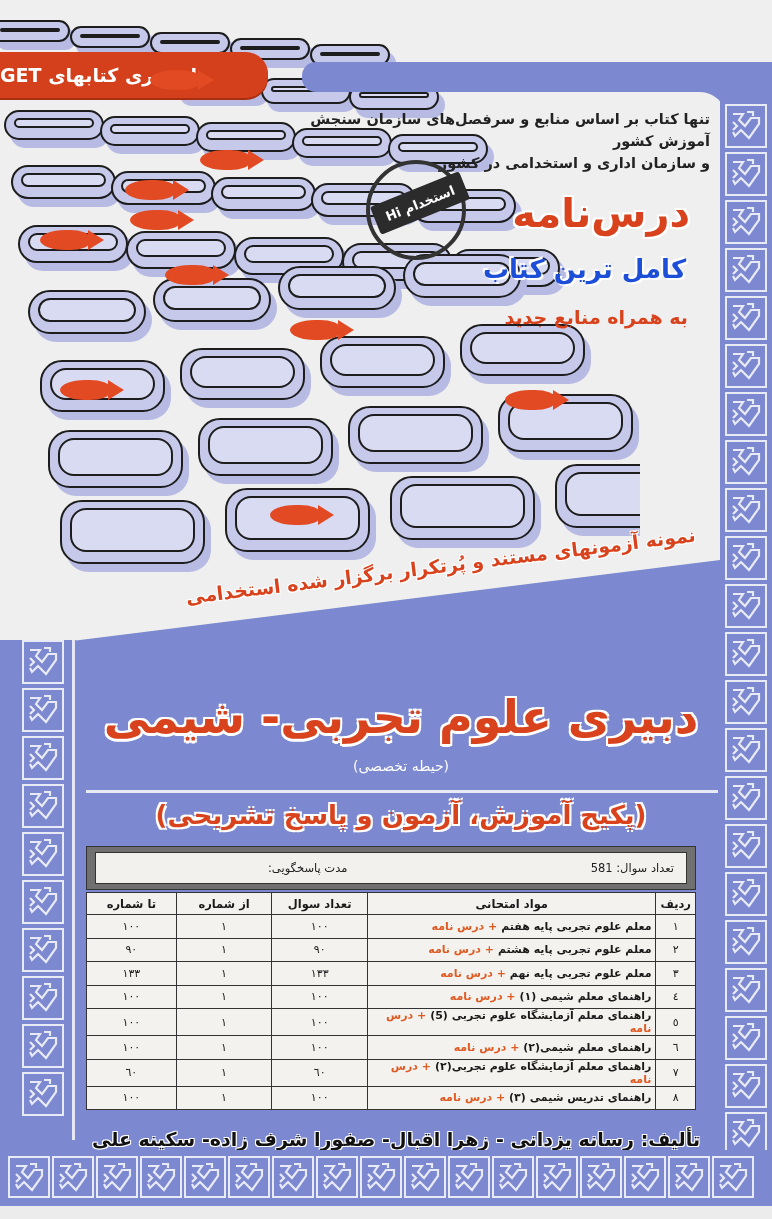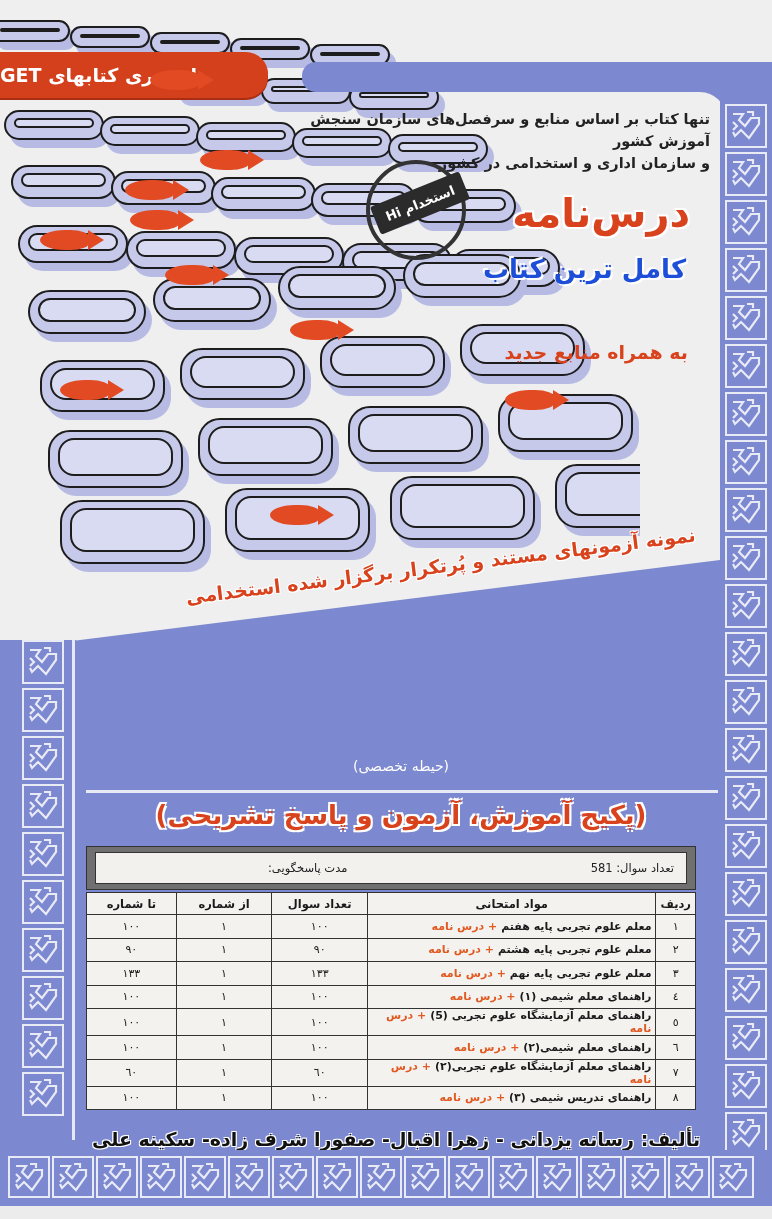--- a/index.html
+++ b/index.html
@@ -35,21 +35,21 @@
   
   .series-tag { position: absolute; left: 0; top: 52px; width: 268px; height: 46px; background: #d4401c; border-radius: 0 22px 22px 0; color: #fff; font-weight: bold; font-size: 19px; display: flex; align-items: center; justify-content: flex-end; padding-right: 24px; direction: rtl; box-shadow: 0 2px 0 #a82f12; }
 
   .intro { position: absolute; right: 62px; top: 108px; width: 420px; direction: rtl; text-align: right; font-weight: bold; font-size: 14.5px; line-height: 22px; color: #222; }
 
   .stamp { position: absolute; left: 366px; top: 160px; width: 100px; height: 100px; border: 4px solid #333; border-radius: 50%; }
   .stamp-label { position: absolute; left: 372px; top: 188px; width: 96px; height: 30px; background: #2b2b2b; color: #fff; font-weight: bold; font-size: 13px; display: flex; align-items: center; justify-content: center; transform: rotate(-22deg); border-radius: 3px; }
 
   .brand { position: absolute; right: 82px; top: 190px; direction: rtl; color: #d8421c; font-weight: bold; font-size: 40px; text-shadow: 2px 2px 0 #fff, -2px -2px 0 #fff, 2px -2px 0 #fff, -2px 2px 0 #fff; }
   .brand-sub { position: absolute; right: 86px; top: 254px; direction: rtl; color: #1d4ed8; font-weight: bold; font-size: 26px; text-shadow: 2px 2px 0 #fff, -2px -2px 0 #fff; }
-  .brand-sub2 { position: absolute; right: 84px; top: 306px; direction: rtl; color: #d8421c; font-weight: bold; font-size: 19px; margin-top: 35px; }
+  .brand-sub2 { position: absolute; right: 84px; top: 306px; direction: rtl; color: #d8421c; font-weight: bold; font-size: 19px; }
 
   .slogan { position: absolute; left: 186px; top: 586px; direction: rtl; color: #d8421c; font-weight: bold; font-size: 19px; transform: rotate(-7deg); transform-origin: left center; text-shadow: 1px 1px 0 #fff, -1px -1px 0 #fff, 1px -1px 0 #fff, -1px 1px 0 #fff; white-space: nowrap; }
 
   .title { position: absolute; left: 86px; top: 690px; width: 630px; text-align: center; direction: rtl; color: #d8421c; font-weight: bold; font-size: 46px; text-shadow: 2px 2px 0 #fff, -2px -2px 0 #fff, 2px -2px 0 #fff, -2px 2px 0 #fff, 0 3px 0 #fff; }
   .subtitle { position: absolute; left: 86px; top: 758px; width: 630px; text-align: center; direction: rtl; color: #fff; font-size: 14px; }
   .divider { position: absolute; left: 86px; top: 790px; width: 632px; height: 3px; background: #e8eaf6; }
   .package { position: absolute; left: 86px; top: 800px; width: 630px; text-align: center; direction: rtl; color: #d8421c; font-weight: bold; font-size: 26px; text-shadow: 2px 2px 0 #fff, -2px -2px 0 #fff, 2px -2px 0 #fff, -2px 2px 0 #fff; }
 
   
   .info-bar { position: absolute; left: 86px; top: 846px; width: 610px; height: 44px; background: #707070; border: 1px solid #333; padding: 5px 8px; }
@@ -381,20 +381,21 @@
             <path d="M18 4 L24 4 L24 8"></path>
             <path d="M4 14 L8 18 L4 22"></path>
           </svg>
         </div>
       </div>
     <div class="line"></div>
   </div>
 
   <div class="slogan">نمونه آزمونهای مستند و پُرتکرار برگزار شده استخدامی</div>
 
+  <div class="title">دبیری علوم تجربی- شیمی</div>
   <div class="subtitle">(حیطه تخصصی)</div>
   <div class="divider"></div>
   <div class="package">(پکیج آموزش، آزمون و پاسخ تشریحی)</div>
 
   <div class="info-bar">
     <div class="info-inner">
       <span>تعداد سوال: 581</span>
       <span class="dur">مدت پاسخگویی:</span>
     </div>
   </div>

